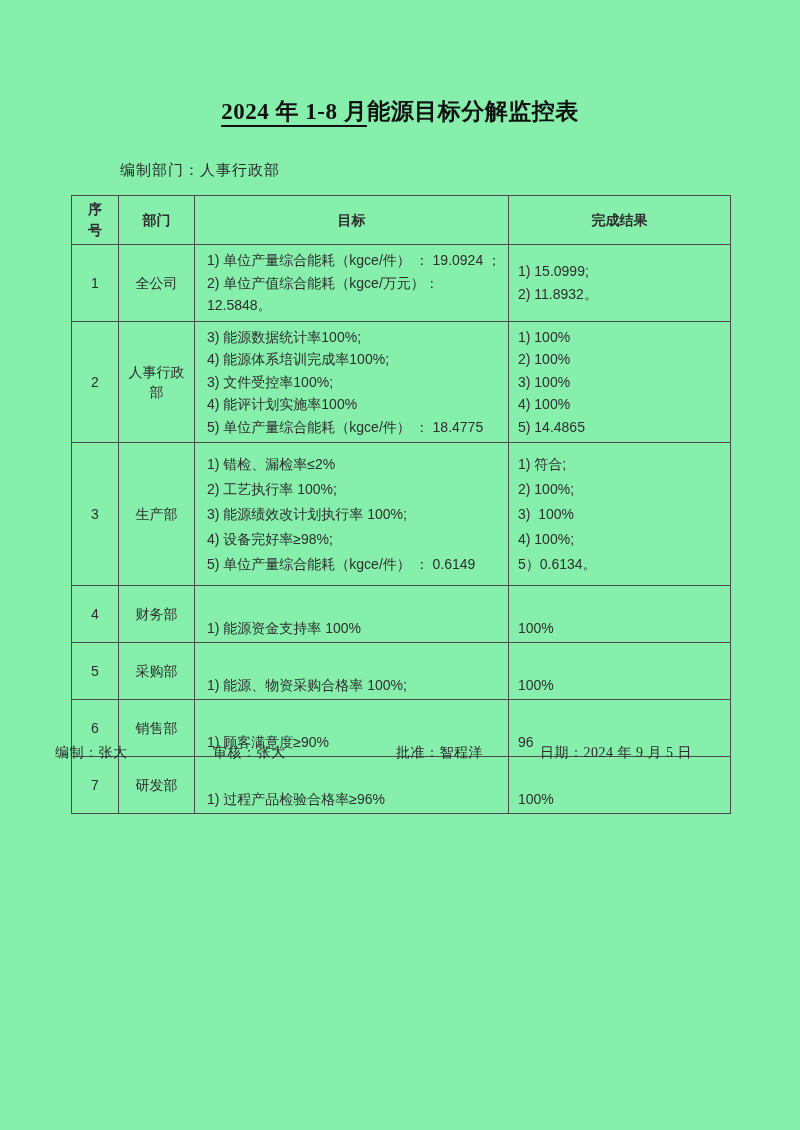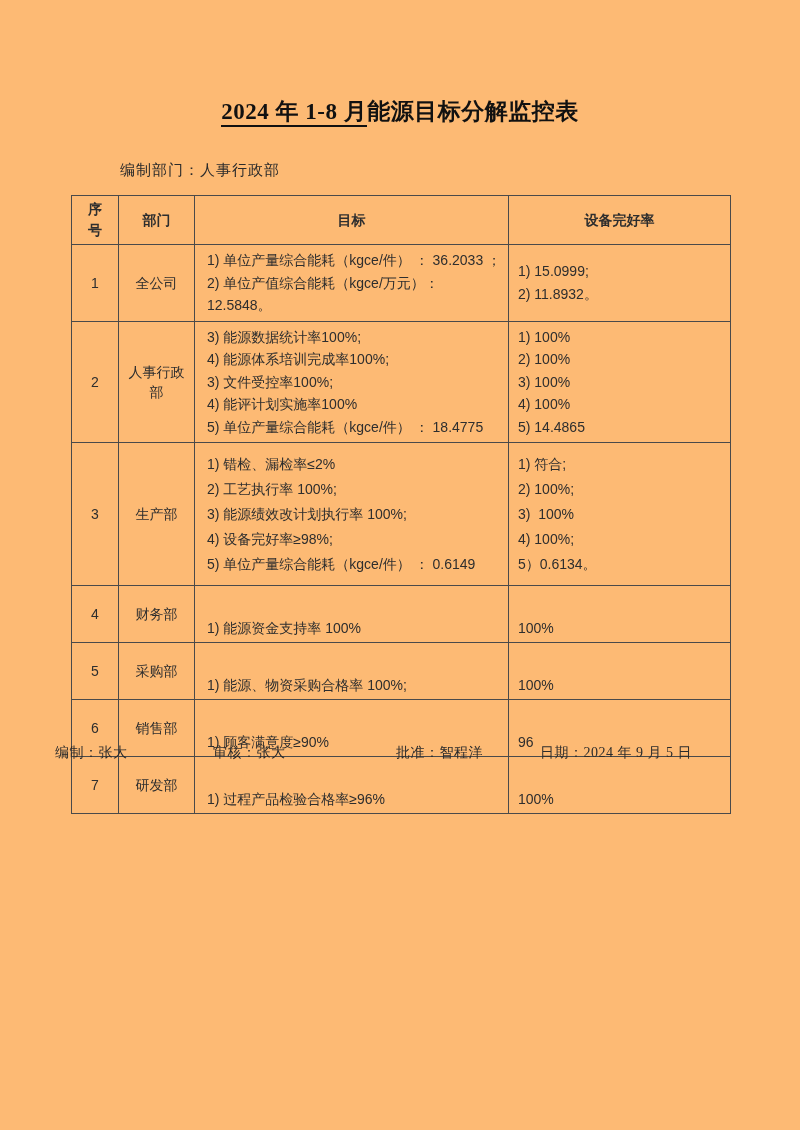--- a/index.html
+++ b/index.html
@@ -3,21 +3,21 @@
 <meta charset="utf-8">
 <style>
   html, body { margin: 0; padding: 0; }
   body {
     width: 800px; height: 1130px;
     background: #ffffff;
     position: relative;
     font-family: "Liberation Sans", "DejaVu Sans", sans-serif;
     color: #262626;
   }
-  .page { position: absolute; inset: 0; background: #fdba74; }
+  .page { position: absolute; inset: 0; background: #86efac; }
 
   
   .doc-title {
     position: absolute; top: 97px; left: 0; width: 100%;
     text-align: center;
     font-family: "Liberation Serif", "DejaVu Serif", serif;
     font-weight: bold;
     font-size: 23px; line-height: 30px;
     color: #111;
     letter-spacing: 0.5px;
@@ -97,27 +97,27 @@
       <col style="width:47px">
         <col style="width:76px">
         <col style="width:314px">
         <col style="width:222px">
     </colgroup>
     <tbody>
         <tr class="r-head">
       <th class="h-cell h-no">序号</th>
       <th class="h-cell">部门</th>
       <th class="h-cell">目标</th>
-      <th class="h-cell">设备完好率</th>
+      <th class="h-cell">完成结果</th>
     </tr>
     <tr class="r1">
       <td class="c-no">1</td>
       <td class="c-dept">全公司</td>
       <td class="c-target lh22">
-            <div class="lines">1) 单位产量综合能耗（kgce/件） ： 36.2033 ；
+            <div class="lines">1) 单位产量综合能耗（kgce/件） ： 19.0924 ；
 2) 单位产值综合能耗（kgce/万元）： 12.5848。</div>
           </td>
       <td class="c-result lh22">
             <div class="lines">1) 15.0999;
 2) 11.8932。</div>
           </td>
     </tr>
     <tr class="r2">
       <td class="c-no">2</td>
       <td class="c-dept">人事行政部</td>

